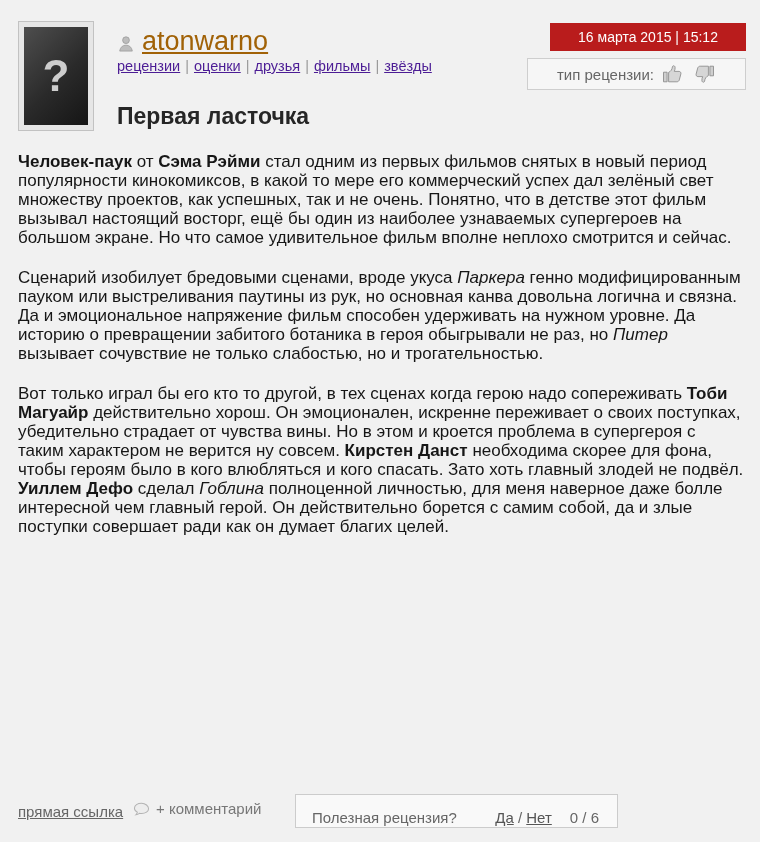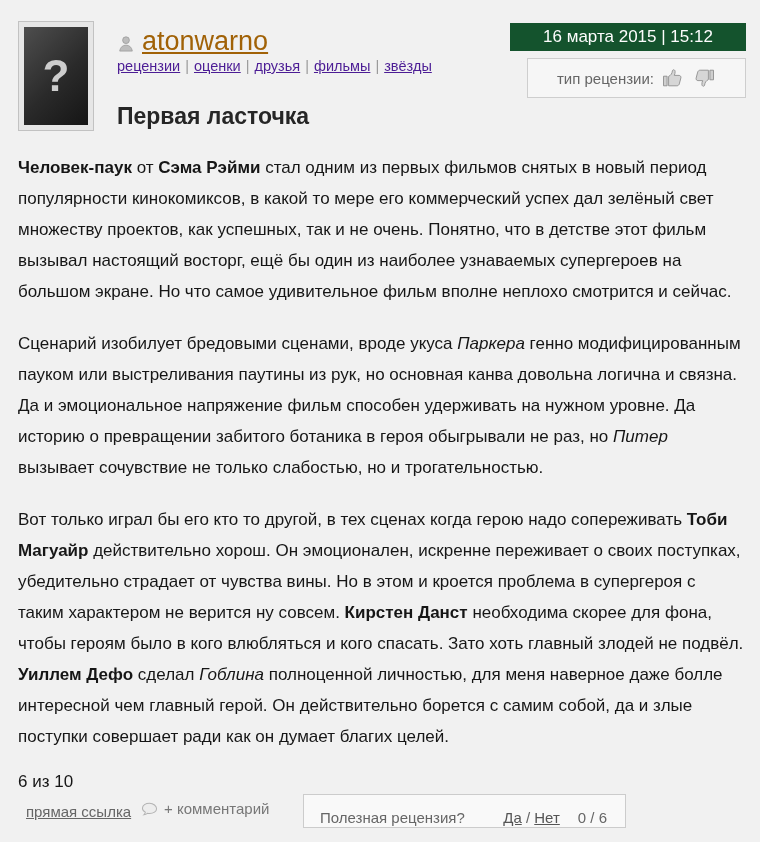--- a/index.html
+++ b/index.html
@@ -55,31 +55,31 @@
   .nav-row a {
     color: #4c1d95;
     text-decoration: underline;
     cursor: pointer;
   }
   .nav-sep { color: #999; margin: 0 5px; }
 
   .date-badge {
     position: absolute;
     top: 23px; right: 14px;
-    width: 236px; height: 28px;
-    background: #14532d;
+    width: 196px; height: 28px;
+    background: #b91c1c;
     color: #fdfdfd;
-    font-size: 17px;
+    font-size: 14px;
     display: flex; align-items: center; justify-content: center;
   }
 
   .type-box {
     position: absolute;
     top: 58px; right: 14px;
-    width: 219px; height: 40px;
+    width: 219px; height: 32px;
     border: 1px solid #cecece;
     background: #f6f6f6;
     display: flex; align-items: center; justify-content: center;
     gap: 7px;
   }
   .type-label { font-size: 15px; color: #666; }
   .thumb-btn { width: 24px; height: 24px; cursor: pointer; background: none; border: none; padding: 0; }
   .thumb-btn svg { width: 100%; height: 100%; }
 
   .review-title {
@@ -91,34 +91,34 @@
   }
 
   
   .review-body {
     position: absolute;
     left: 18px; top: 152px;
     width: 726px;
   }
   .review-body p {
     font-size: 17px;
-    line-height: 31px;
+    line-height: 19px;
     color: #161616;
     margin-bottom: 21px;
   }
   .review-body b { font-weight: bold; }
   .review-body i { font-style: italic; }
   .score {
     font-size: 17px;
     color: #161616;
     margin-top: -1px;
   }
 
   
-  .footer { position: absolute; left: 8px; top: 794px; width: 632px; height: 36px; font-size: 15px; }
+  .footer { position: absolute; left: 0; top: 794px; width: 632px; height: 36px; font-size: 15px; }
   .direct-link {
     position: absolute; left: 18px; top: 9px;
     color: #666; text-decoration: underline; cursor: pointer;
   }
   .comment-link {
     position: absolute; left: 133px; top: 6px;
     display: flex; align-items: flex-start; gap: 6px;
     color: #777; cursor: pointer;
   }
   .bubble-icon { width: 17px; height: 15px; margin-top: 2px; }
@@ -193,21 +193,20 @@
       </svg>
     </button>
   </div>
 
   <div class="review-title">Первая ласточка</div>
 
   <div class="review-body">
     <p><b>Человек-паук</b><span> от </span><b>Сэма Рэйми</b><span> стал одним из первых фильмов снятых в новый период популярности кинокомиксов, в какой то мере его коммерческий успех дал зелёный свет множеству проектов, как успешных, так и не очень. Понятно, что в детстве этот фильм вызывал настоящий восторг, ещё бы один из наиболее узнаваемых супергероев на большом экране. Но что самое удивительное фильм вполне неплохо смотрится и сейчас.</span></p>
     <p><span>Сценарий изобилует бредовыми сценами, вроде укуса </span><i>Паркера</i><span> генно модифицированным пауком или выстреливания паутины из рук, но основная канва довольна логична и связна. Да и эмоциональное напряжение фильм способен удерживать на нужном уровне. Да историю о превращении забитого ботаника в героя обыгрывали не раз, но </span><i>Питер</i><span> вызывает сочувствие не только слабостью, но и трогательностью.</span></p>
     <p><span>Вот только играл бы его кто то другой, в тех сценах когда герою надо сопереживать </span><b>Тоби Магуайр</b><span> действительно хорош. Он эмоционален, искренне переживает о своих поступках, убедительно страдает от чувства вины. Но в этом и кроется проблема в супергероя с таким характером не верится ну совсем. </span><b>Кирстен Данст</b><span> необходима скорее для фона, чтобы героям было в кого влюбляться и кого спасать. Зато хоть главный злодей не подвёл. </span><b>Уиллем Дефо</b><span> сделал </span><i>Гоблина</i><span> полноценной личностью, для меня наверное даже болле интересной чем главный герой. Он действительно борется с самим собой, да и злые поступки совершает ради как он думает благих целей.</span></p>
-    <div class="score">6 из 10</div>
   </div>
 
   <div class="footer">
     <a class="direct-link">прямая ссылка</a>
 
     <a class="comment-link">
       <svg class="bubble-icon" viewBox="0 0 20 17">
         <path d="M10 1.2c-4.7 0-8.3 2.5-8.3 5.7 0 2 1.4 3.7 3.4 4.7-.1 1-.7 2.2-1.7 3.1 1.8-.2 3.2-1 4.1-1.7.8.2 1.6.3 2.5.3 4.7 0 8.3-2.5 8.3-5.7S14.7 1.2 10 1.2z" fill="#ededed" stroke="#b3b3b3" stroke-width="1.2"></path>
       </svg>
       <span>+ комментарий</span>

